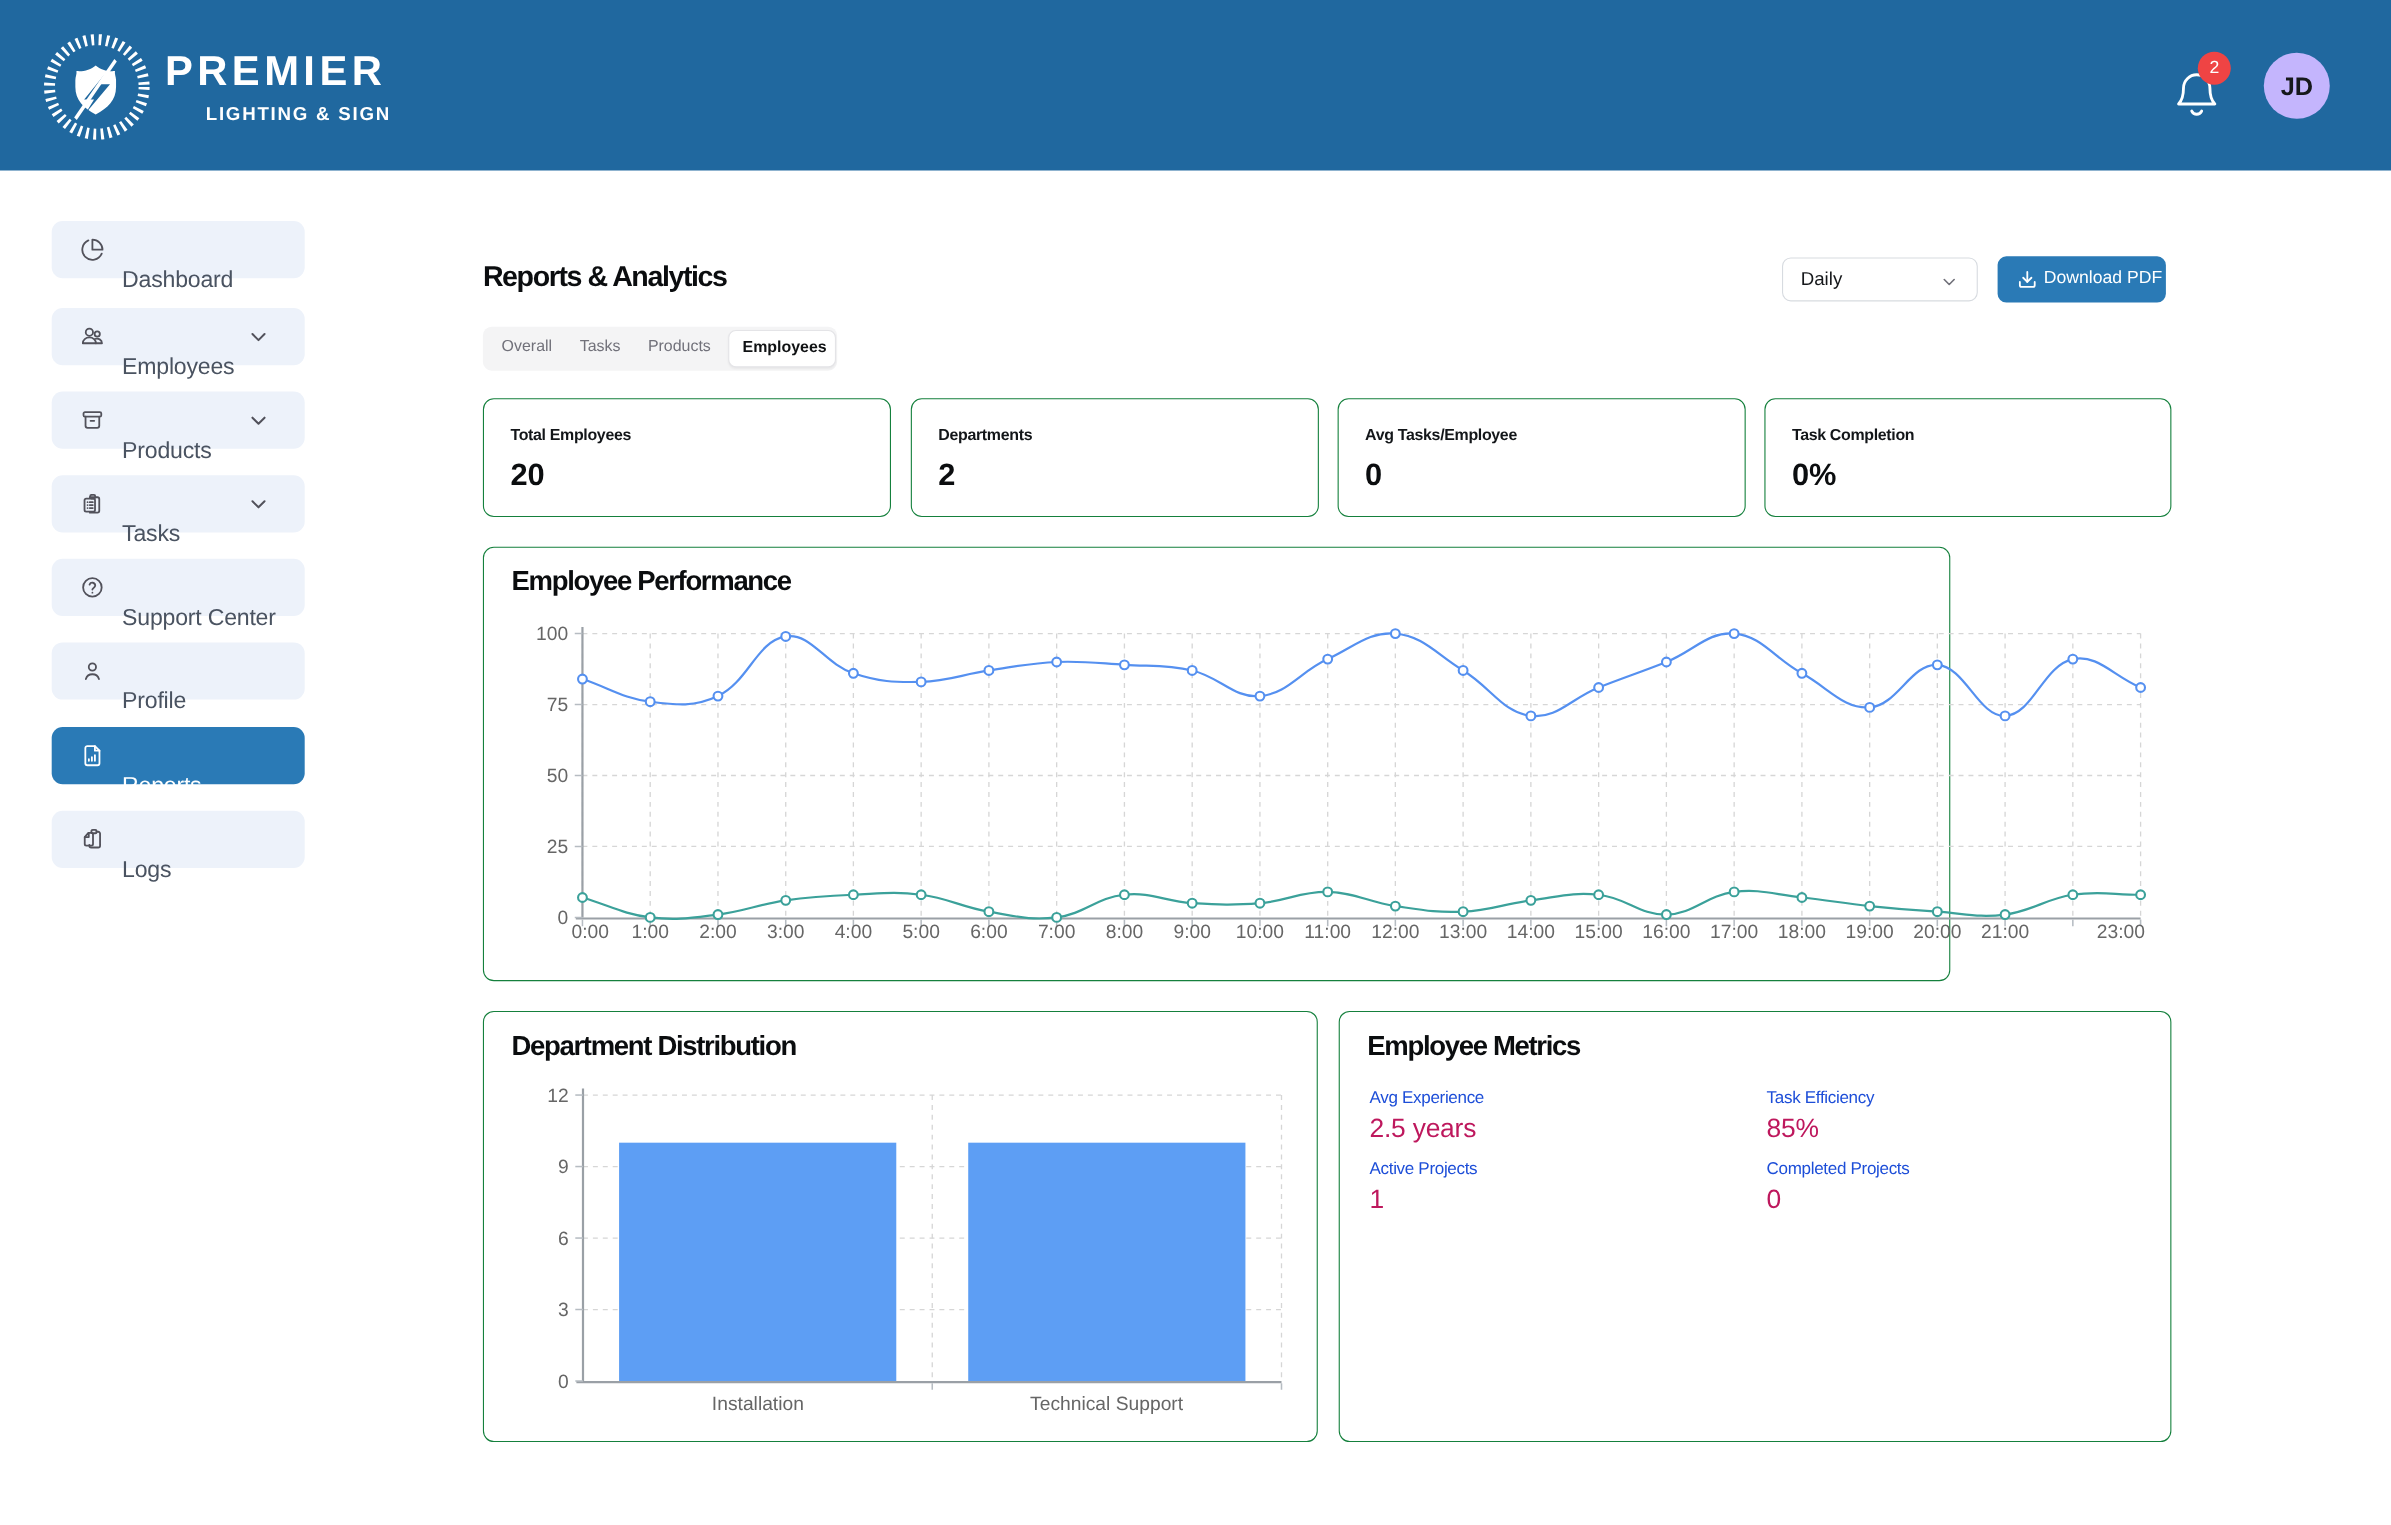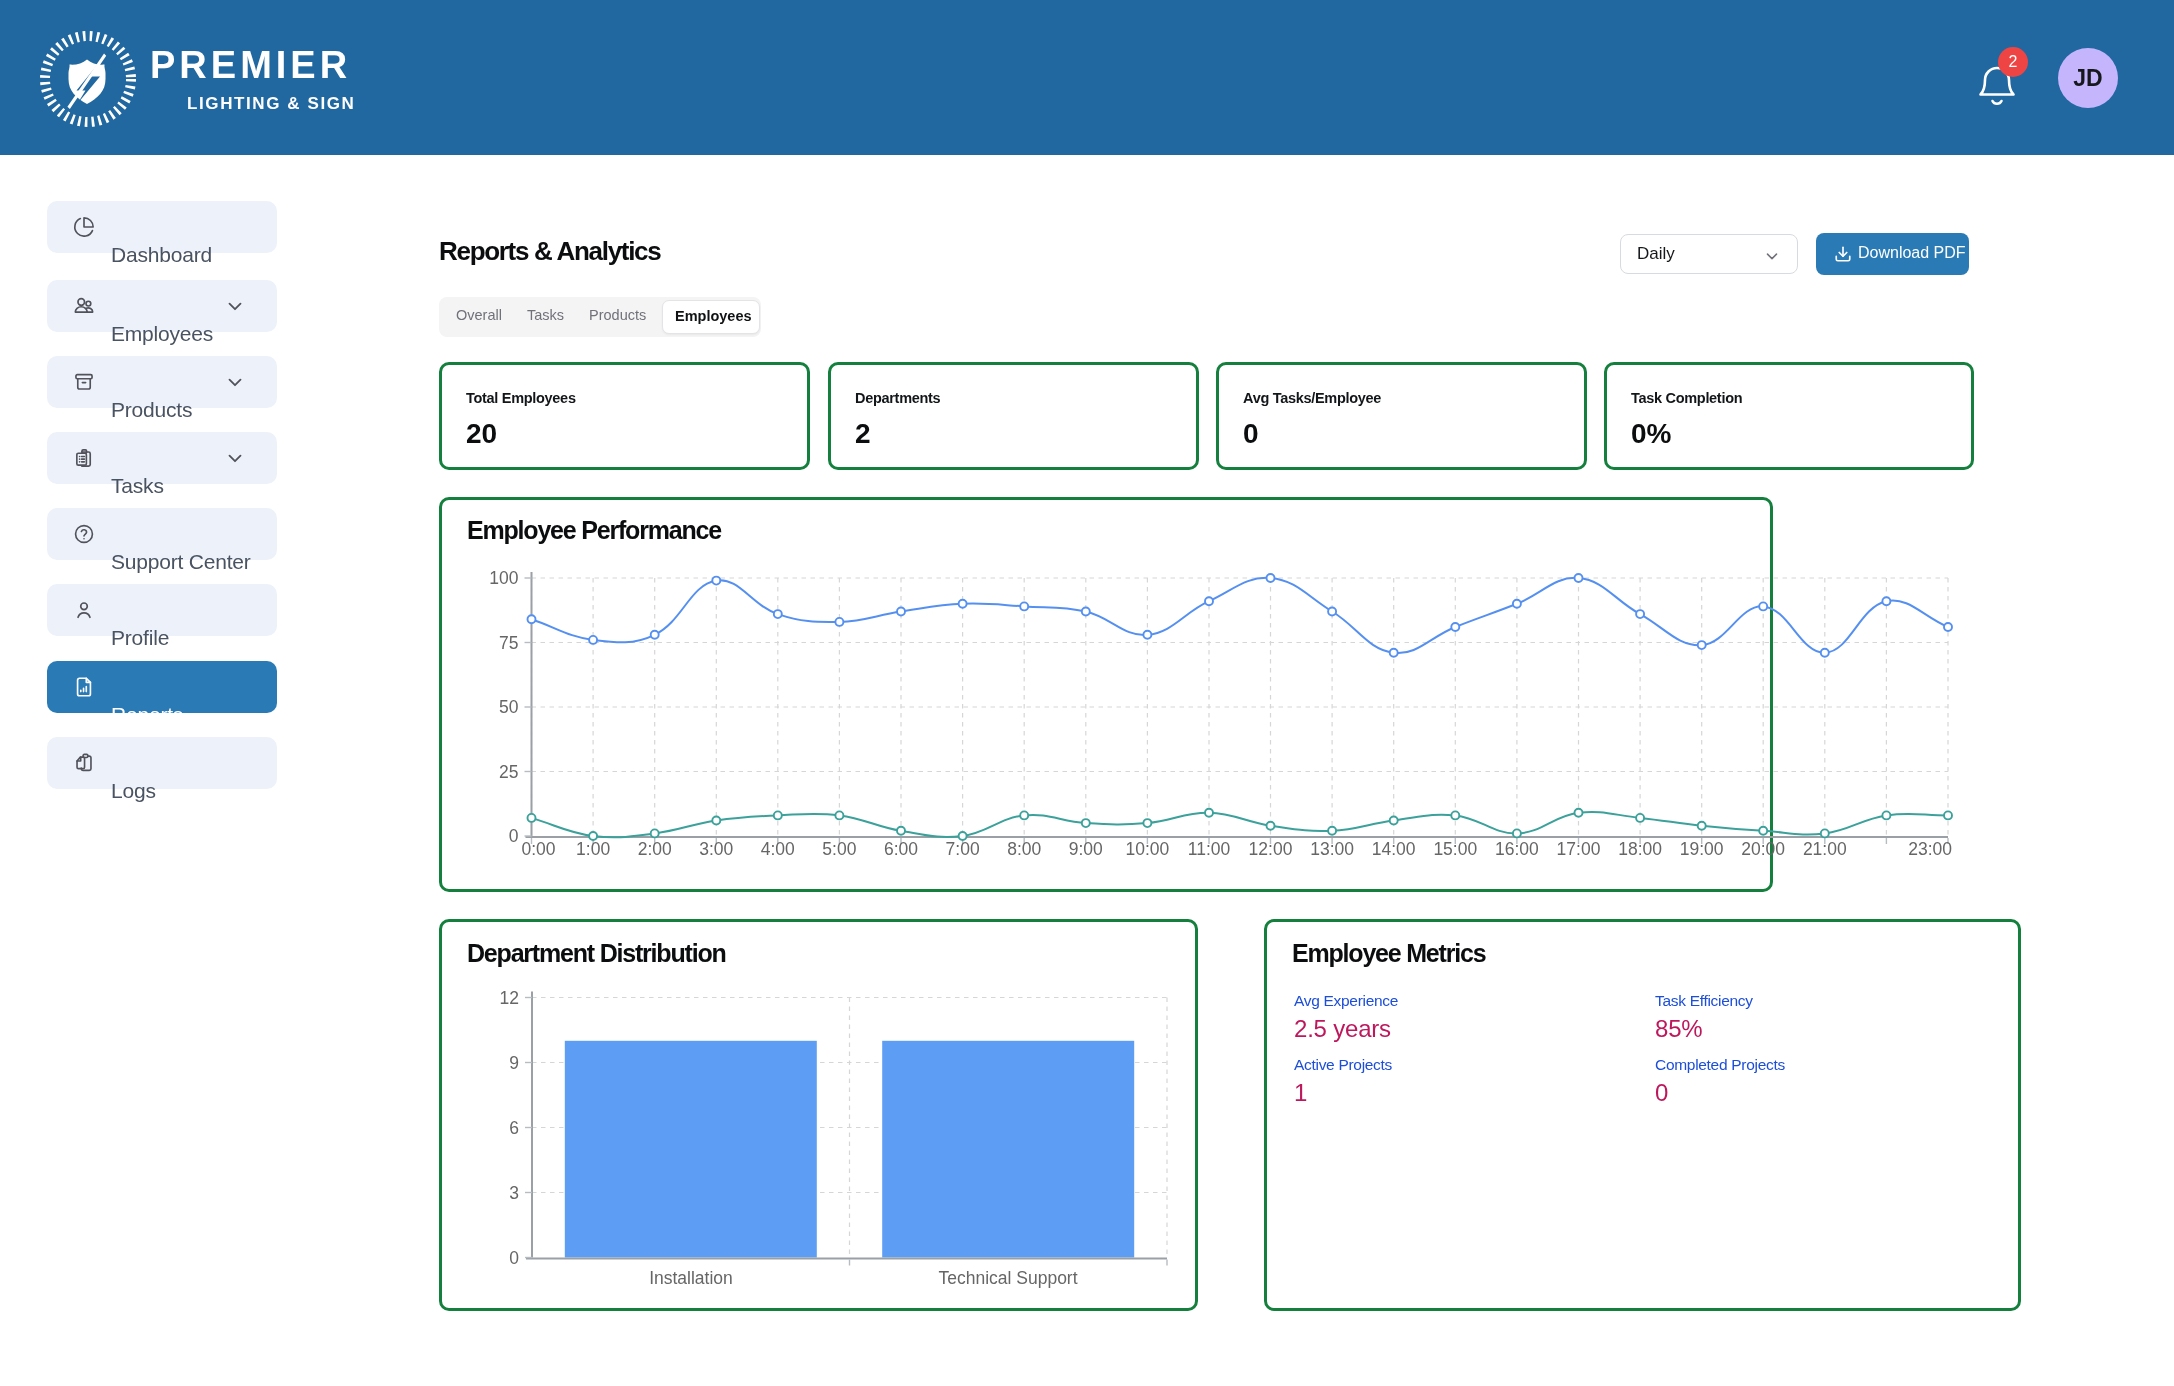--- a/index.html
+++ b/index.html
@@ -3,21 +3,21 @@
 <meta charset="utf-8">
 <style>
 * { margin:0; padding:0; box-sizing:border-box; }
 html,body { width:2174px; height:1386px; background:#fff; font-family:"Liberation Sans", sans-serif; position:relative; overflow:hidden; -webkit-font-smoothing:antialiased; }
 .abs { position:absolute; }
 .item { position:absolute; left:47px; width:230px; height:52px; background:#edf2fa; border-radius:10px; display:flex; align-items:center; color:#4a5361; font-size:21px; letter-spacing:-0.2px; }
 .item .ic { position:absolute; left:26px; top:15px; width:22px; height:22px; }
 .item .lab { position:absolute; left:64px; top:50%; transform:translateY(-50%); white-space:nowrap;margin-top:28px; }
 .item .chev { position:absolute; left:177px; top:15px; width:22px; height:22px; }
 .item.active { background:#2a7ab6; color:#fff; }
-.card { position:absolute; background:#fff; border:3px solid #15803d; border-radius:10px; }
+.card { position:absolute; background:#fff; border:1px solid #15803d; border-radius:10px; }
 .statlab { position:absolute; left:24px; top:25px; font-size:14.5px; font-weight:700; letter-spacing:-0.3px; color:#131619; }
 .statnum { position:absolute; left:24px; top:53px; font-size:28px; font-weight:700; color:#0b0d0f; }
 .ctitle { position:absolute; left:25px; top:16px; font-size:25px; font-weight:700; letter-spacing:-1.2px; color:#0b0d0f; }
 .mlab { position:absolute; font-size:15.5px; letter-spacing:-0.3px; color:#1d4ed8; }
 .mval { position:absolute; font-size:24px; font-weight:400; letter-spacing:-0.2px; color:#be185d; }
 </style>
 </head>
 <body>
 
 <div class="abs" style="left:0;top:0;width:2174px;height:155px;background:#20689f;">
@@ -320,21 +320,21 @@
 <text x="77" y="341.5" font-size="17.5" fill="#666" text-anchor="end" font-family="Liberation Sans, sans-serif">0</text>
 <text x="77" y="276.5" font-size="17.5" fill="#666" text-anchor="end" font-family="Liberation Sans, sans-serif">3</text>
 <text x="77" y="211.5" font-size="17.5" fill="#666" text-anchor="end" font-family="Liberation Sans, sans-serif">6</text>
 <text x="77" y="146.5" font-size="17.5" fill="#666" text-anchor="end" font-family="Liberation Sans, sans-serif">9</text>
 <text x="77" y="81.5" font-size="17.5" fill="#666" text-anchor="end" font-family="Liberation Sans, sans-serif">12</text>
 <text x="249" y="361.5" font-size="17.5" fill="#666" text-anchor="middle" font-family="Liberation Sans, sans-serif">Installation</text>
 <text x="566" y="361.5" font-size="17.5" fill="#666" text-anchor="middle" font-family="Liberation Sans, sans-serif">Technical Support</text>
 </svg>
 </div>
 
-<div class="card" style="left:1264px;top:919px;width:757px;height:392px;padding-left:36px;">
+<div class="card" style="left:1217px;top:919px;width:757px;height:392px;padding-left:36px;">
   <div class="ctitle" style="top:17px;">Employee Metrics</div>
   <div class="mlab" style="left:27px;top:70px;">Avg Experience</div>
   <div class="mval" style="left:27px;top:93px;">2.5 years</div>
   <div class="mlab" style="left:388px;top:70px;">Task Efficiency</div>
   <div class="mval" style="left:388px;top:93px;">85%</div>
   <div class="mlab" style="left:27px;top:134px;">Active Projects</div>
   <div class="mval" style="left:27px;top:157px;">1</div>
   <div class="mlab" style="left:388px;top:134px;">Completed Projects</div>
   <div class="mval" style="left:388px;top:157px;">0</div>
 </div>

